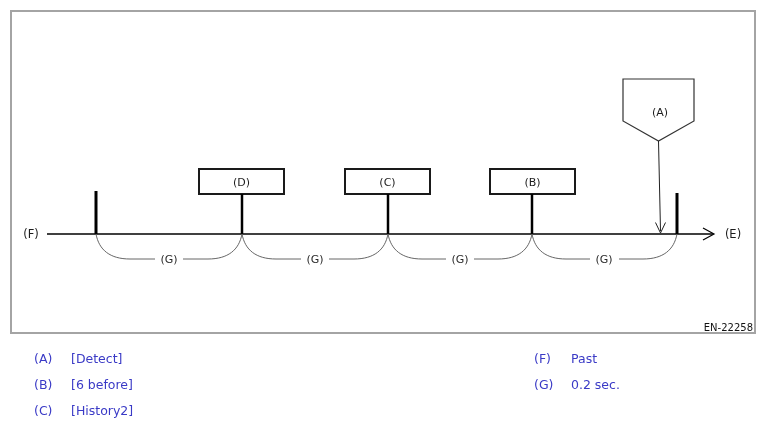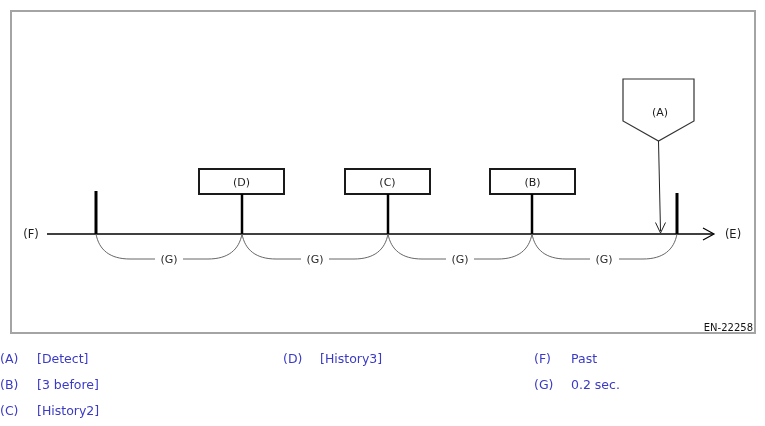--- a/index.html
+++ b/index.html
@@ -65,36 +65,33 @@
     <path d="M 532 234 C 535 250 546 259 566 259 L 590 259 M 619 259 L 643 259 C 663 259 674 250 677 234" fill="none" stroke="#666" stroke-width="1"></path>
 
     <text x="169" y="263" text-anchor="middle" class="interval-text">(G)</text>
     <text x="315" y="263" text-anchor="middle" class="interval-text">(G)</text>
     <text x="460" y="263" text-anchor="middle" class="interval-text">(G)</text>
     <text x="604" y="263" text-anchor="middle" class="interval-text">(G)</text>
 
     <text x="753" y="331" text-anchor="end" class="figcode">EN-22258</text>
   </svg>
 
-  <div class="legend-col" style="left:0">
+  <div class="legend-col" style="left:34px">
     <div class="legend-row">
       <span class="lk">(A)</span><span class="lv">[Detect]</span>
     </div>
     <div class="legend-row">
-      <span class="lk">(B)</span><span class="lv">[3 before]</span>
+      <span class="lk">(B)</span><span class="lv">[6 before]</span>
     </div>
     <div class="legend-row">
       <span class="lk">(C)</span><span class="lv">[History2]</span>
     </div>
   </div>
 
   <div class="legend-col" style="left:283px">
-    <div class="legend-row">
-      <span class="lk">(D)</span><span class="lv">[History3]</span>
-    </div>
   </div>
 
   <div class="legend-col" style="left:534px">
     <div class="legend-row">
       <span class="lk">(F)</span><span class="lv">Past</span>
     </div>
     <div class="legend-row">
       <span class="lk">(G)</span><span class="lv">0.2 sec.</span>
     </div>
   </div>

